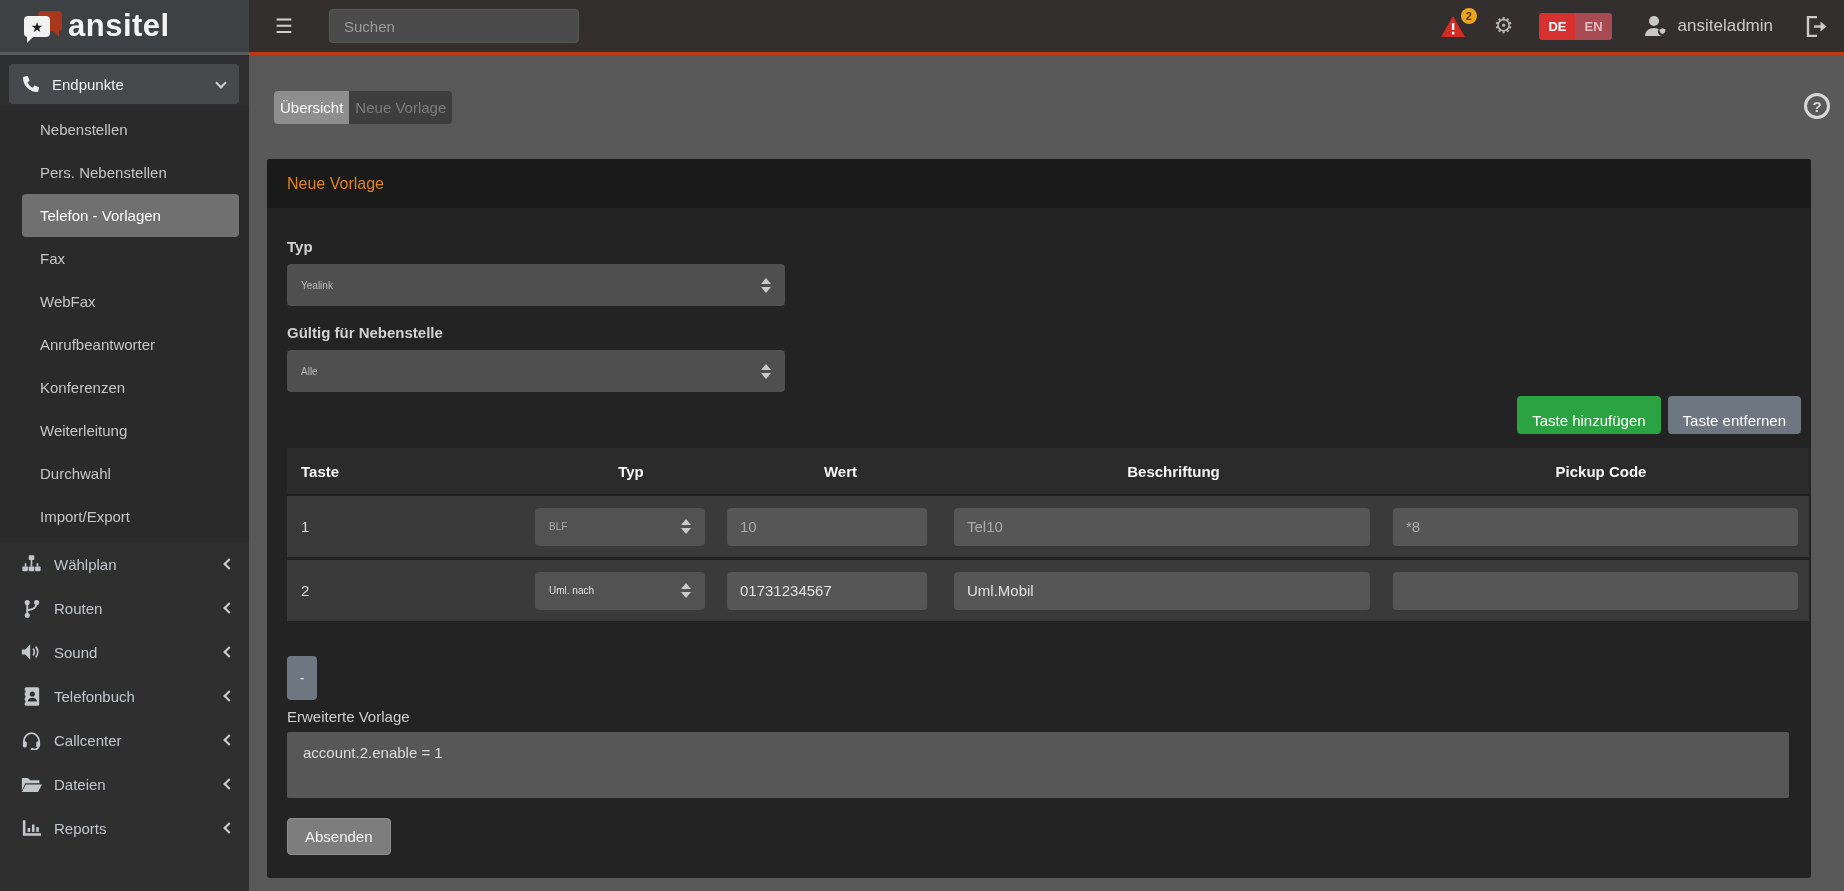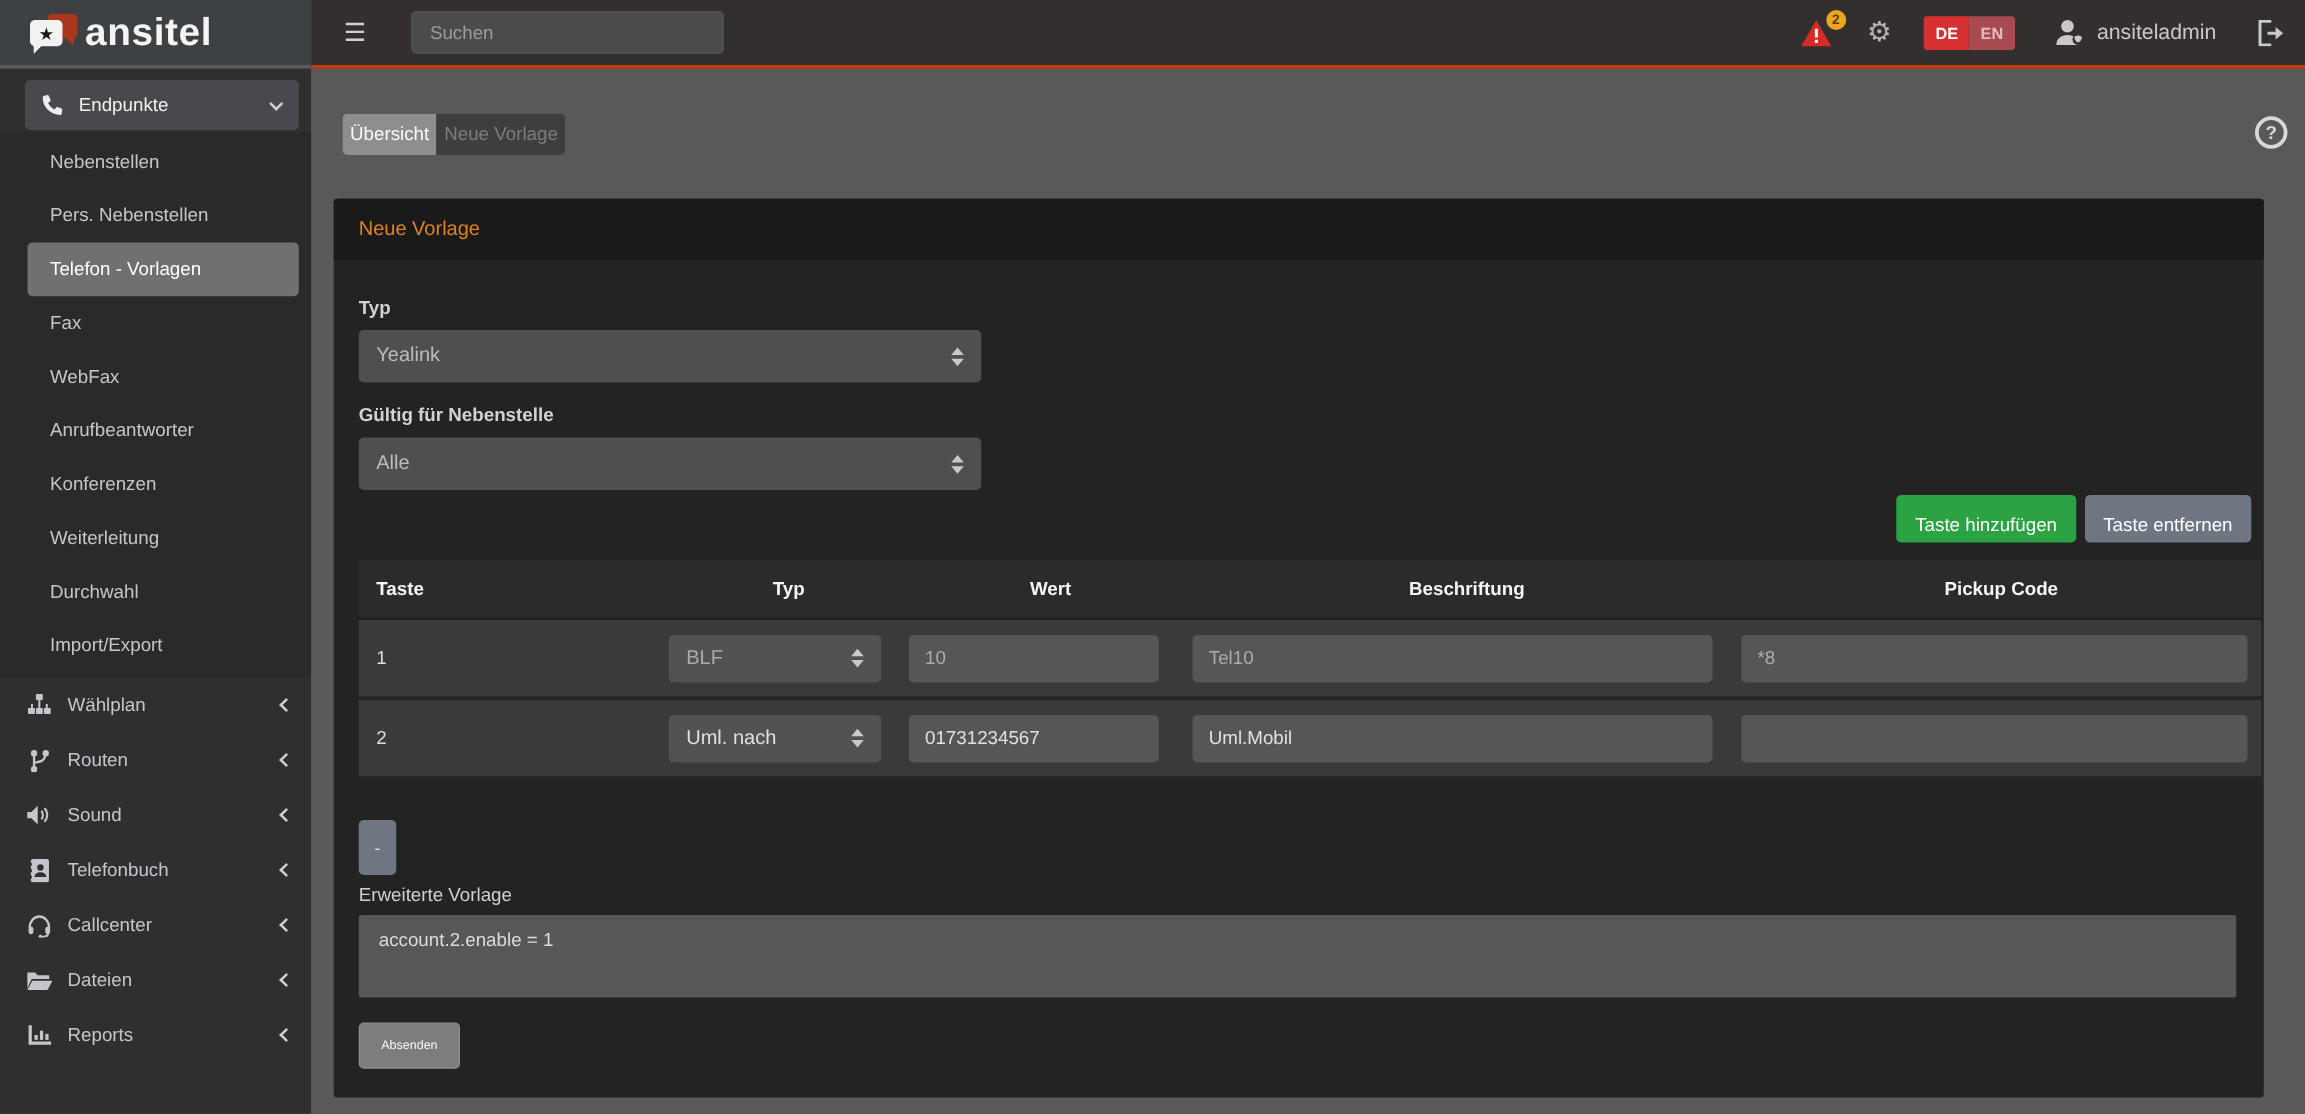--- a/index.html
+++ b/index.html
@@ -31,21 +31,21 @@
     border-radius:8px; color:#5a3c00; font-size:11px; font-weight:bold; display:flex; align-items:center; justify-content:center; padding:0 4px; }
   .gear { margin-right:26px; font-size:22px; color:#b3b3b3; cursor:pointer; line-height:1; }
   .lang { display:flex; margin-right:32px; font-size:13px; font-weight:bold; }
   .lang-de { background:#d63030; color:#ffffff; padding:6px 9px; border-radius:3px 0 0 3px; cursor:pointer; }
   .lang-en { background:#a84a52; color:#e3bcc0; padding:6px 9px; border-radius:0 3px 3px 0; cursor:pointer; }
   .user { display:flex; align-items:center; margin-right:32px; cursor:pointer; }
   .user-name { color:#c9c9c9; font-size:17px; margin-left:10px; }
   .logout { cursor:pointer; display:flex; }
   
   .sidebar { position:absolute; top:55px; left:0; width:249px; bottom:0; background:#2f2f30; }
-  .menu-head { margin:9px 10px 2px 20px; height:40px; background:#48494c; border-radius:4px;
+  .menu-head { margin:9px 10px 2px 9px; height:40px; background:#48494c; border-radius:4px;
     display:flex; align-items:center; padding:0 14px; color:#f0f0f0; font-size:15px; cursor:pointer; }
   .menu-head .mh-label { margin-left:13px; }
   .chev { width:8px; height:8px; border-right:2px solid #d0d0d0; border-bottom:2px solid #d0d0d0; display:inline-block; }
   .chev-down { transform:rotate(45deg); margin-left:auto; margin-top:-3px; }
   .chev-left { transform:rotate(135deg); margin-left:auto; margin-right:6px; }
   .submenu { background:#2a2a2b; padding:2px 0 4px 0; }
   .sub-item { height:43px; line-height:43px; padding-left:40px; color:#c6c6c6; font-size:15px; cursor:pointer; }
   .sub-item.active { margin:0 10px 0 22px; padding-left:18px; background:#707070; border-radius:4px; color:#ffffff; }
   .side-section { height:44px; display:flex; align-items:center; padding:0 10px 0 20px; color:#c3c7cc; font-size:15px; cursor:pointer; }
   .side-section .ic { width:22px; display:flex; justify-content:center; }
@@ -58,21 +58,21 @@
   .tab.inactive { background:#3e3e3e; color:#7d7d7d; }
   .help-circle { position:absolute; right:14px; top:38px; width:26px; height:26px; border:3px solid #d8d8d8;
     border-radius:50%; color:#d8d8d8; font-weight:bold; font-size:15px; display:flex; align-items:center; justify-content:center; cursor:pointer; }
   
   .panel { position:absolute; left:18px; right:33px; top:104px; height:719px; background:#232323; border-radius:3px; }
   .panel-header { height:49px; background:#1a1a1a; border-radius:3px 3px 0 0; display:flex; align-items:center; padding-left:20px; }
   .panel-title { color:#df831f; font-size:16px; }
   .panel-body { position:relative; height:670px; }
   .flabel { position:absolute; left:20px; color:#d2d2d2; font-size:15px; font-weight:bold; }
   .sel { position:absolute; background:#4f4f4f; border-radius:4px; display:flex; align-items:center;
-    padding:0 14px; color:#bcbcbc; font-size:16px; cursor:pointer; }
+    padding:0 14px; color:#bcbcbc; font-size:10px; cursor:pointer; }
   .sel-lg { left:20px; width:498px; height:42px; }
   .updn { margin-left:auto; display:flex; flex-direction:column; align-items:center; }
   .tri-up { width:0; height:0; border-left:5px solid transparent; border-right:5px solid transparent; border-bottom:6px solid #c9c9c9; margin-bottom:3px; }
   .tri-dn { width:0; height:0; border-left:5px solid transparent; border-right:5px solid transparent; border-top:6px solid #c9c9c9; }
   .btn-row { position:absolute; right:10px; top:188px; display:flex; gap:7px; }
   .btn { border:none; border-radius:4px; height:38px; padding:16px 15px; font-size:15px; color:#fff;
     font-family:Liberation Sans, sans-serif; cursor:pointer; }
   .btn-green { background:#2ba343; }
   .btn-slate { background:#6e7681; }
   
@@ -88,21 +88,21 @@
     font-family:"Liberation Sans",sans-serif; }
   .row1 .tin, .row1 .sel-sm { color:#ababab; }
   .row2 .tin, .row2 .sel-sm { color:#e0e0e0; }
   .w-wert { width:200px; } .w-besch { width:416px; } .w-pickup { width:405px; }
   .minus-btn { position:absolute; left:20px; top:448px; width:30px; height:44px; background:#6e7681;
     border:none; border-radius:4px; color:#e0e0e0; font-size:14px; cursor:pointer; }
   .adv-label { position:absolute; left:20px; top:500px; color:#cfcfcf; font-size:15px; }
   .adv-area { position:absolute; left:20px; right:22px; top:524px; height:66px; background:#575757; border:none;
     border-radius:2px; color:#dcdcdc; font-size:15px; padding:12px 16px; resize:none; font-family:"Liberation Sans",sans-serif; }
   .submit-btn { position:absolute; left:20px; top:610px; height:37px; padding:0 17px; background:#7d7d7d;
-    border:1px solid #8d8d8d; border-radius:4px; color:#f5f5f5; font-size:10px; font-family:"Liberation Sans",sans-serif; cursor:pointer; }
+    border:1px solid #8d8d8d; border-radius:4px; color:#f5f5f5; font-size:15px; font-family:"Liberation Sans",sans-serif; cursor:pointer; }
   svg { display:block; }
 </style>
 </head>
 <body>
 
 <header class="topbar">
   <div class="logo-area">
     <div class="logo-icon">
       <div class="bubble-back"></div>
       <div class="bubble-front">

